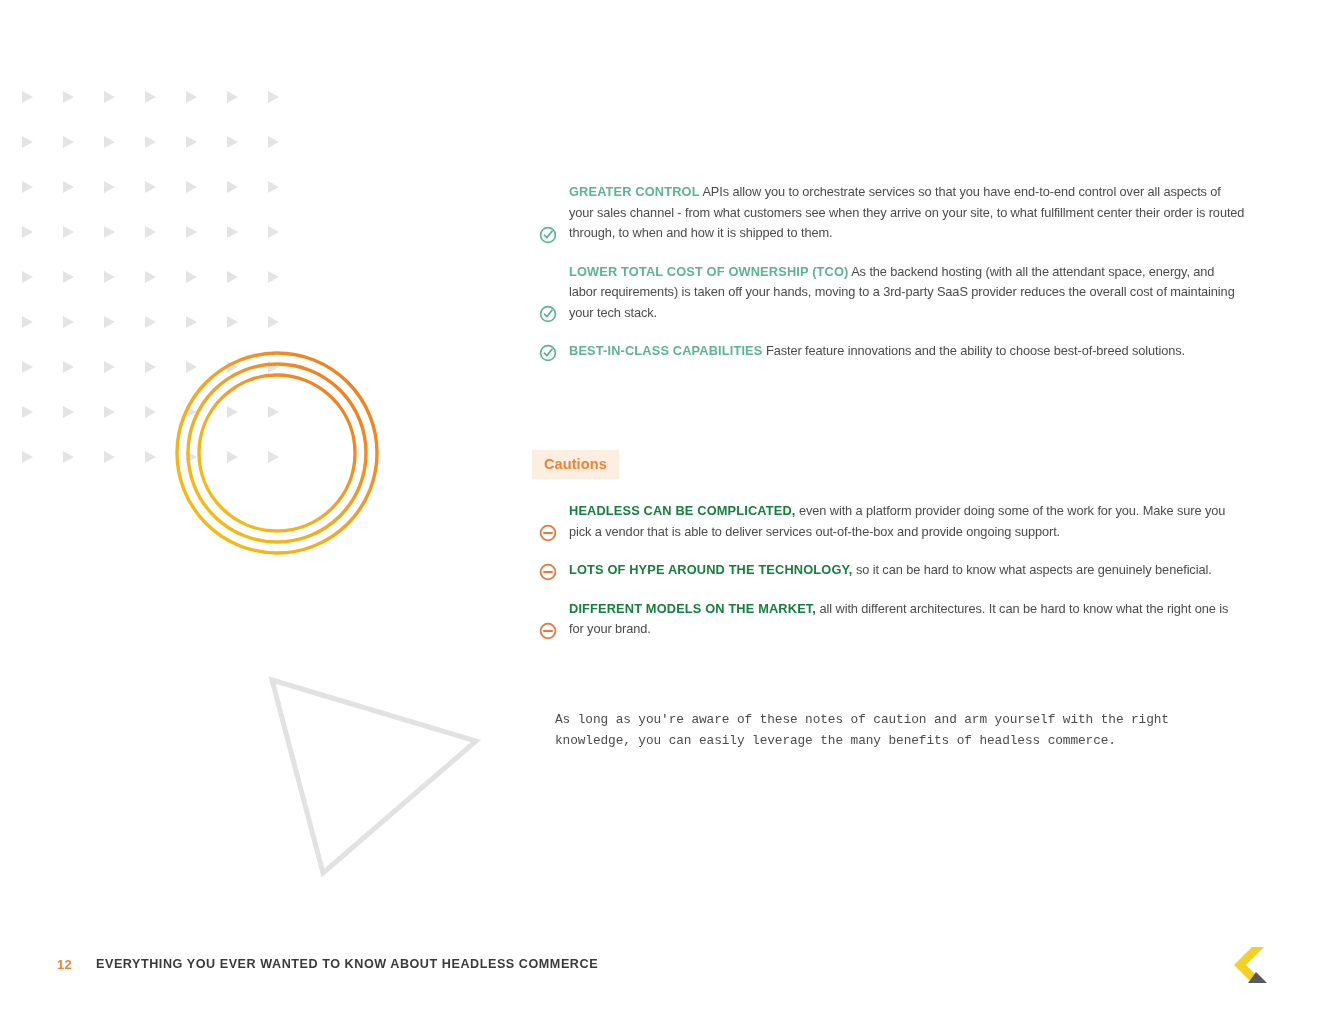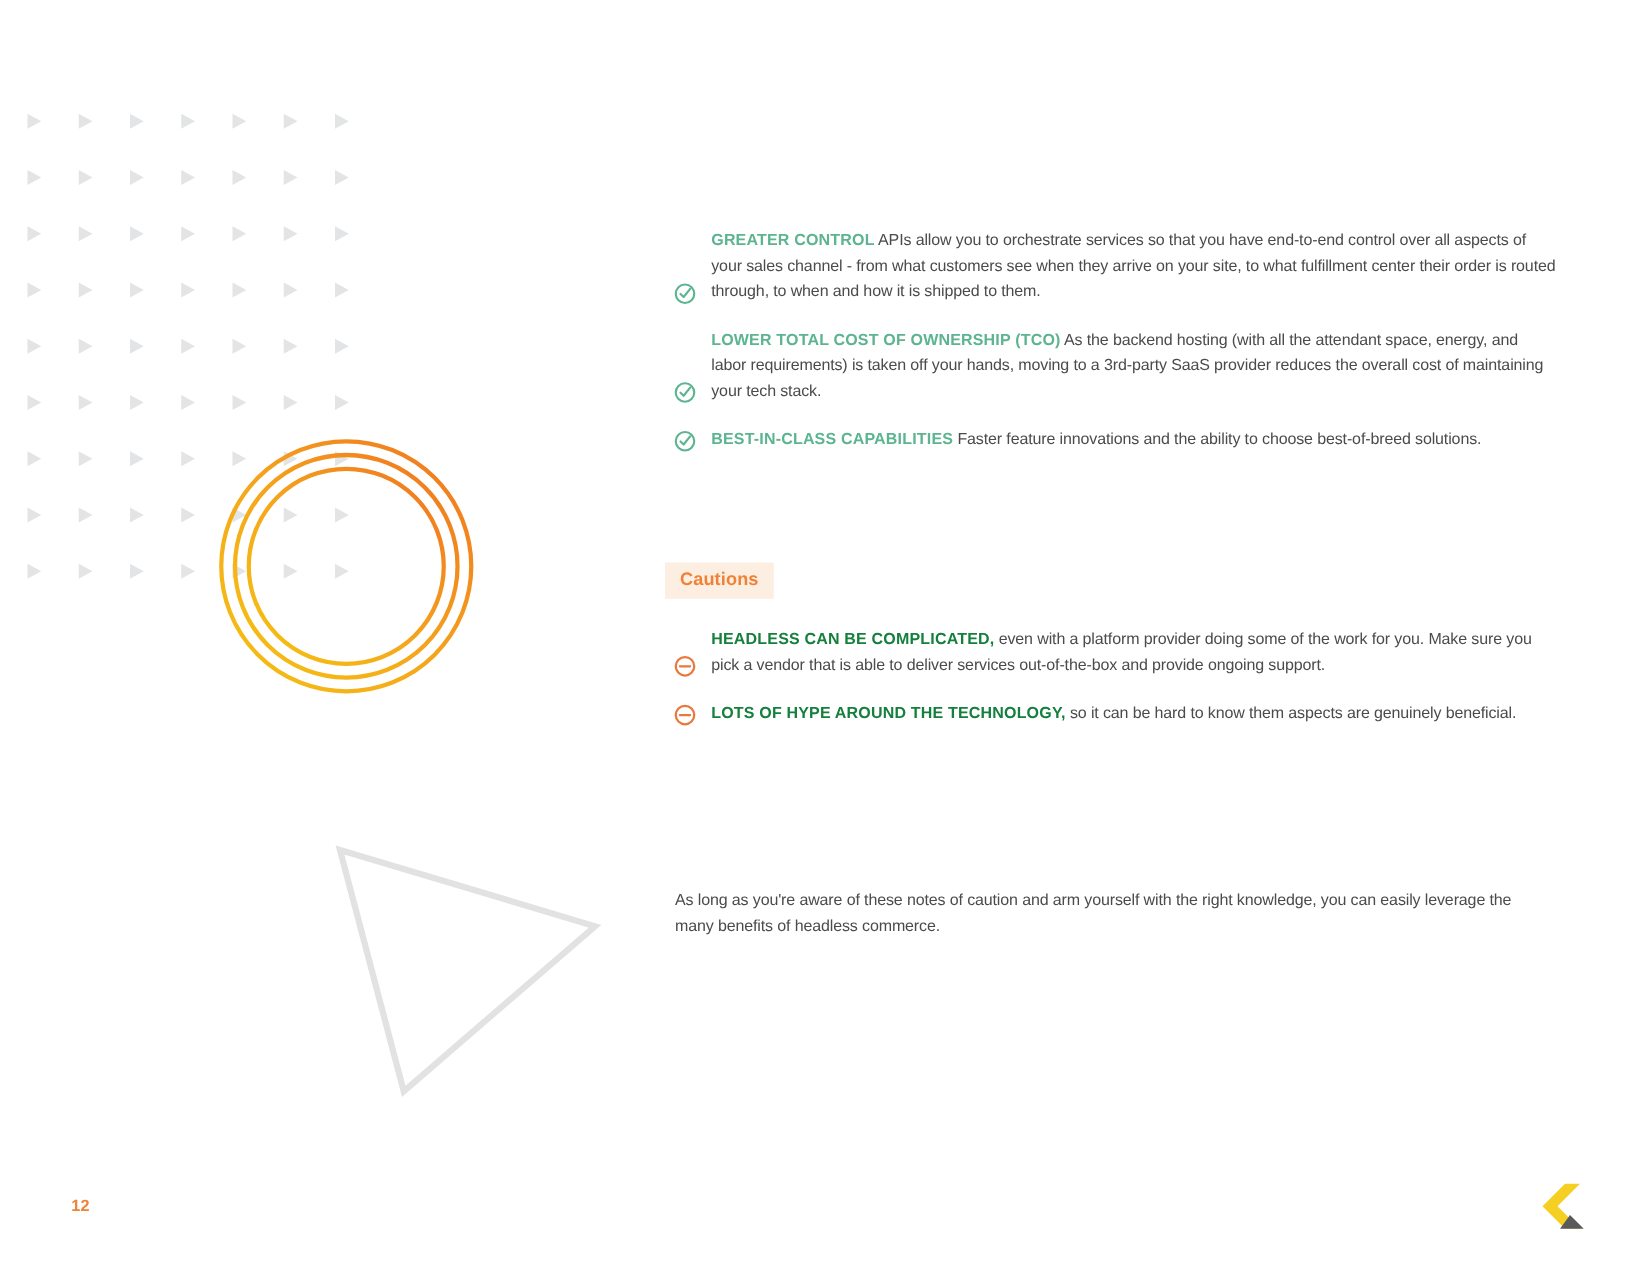--- a/index.html
+++ b/index.html
@@ -120,26 +120,27 @@
     letter-spacing: 0.1px;
     padding: 6px 12px 7px 12px;
     margin-left: -7px;
     margin-bottom: 22px;
   }
 
   
   .closing {
     position: absolute;
     top: 710px;
-    left: 1px;
+    left: 16px;
     width: 680px;
     font-size: 12.8px;
     line-height: 20.5px;
     color: #4b4b4d;
     letter-spacing: -0.1px;
+    font-family: Liberation Mono, monospace;
   }
 
   
   .footer {
     position: absolute;
     left: 0;
     top: 955px;
     width: 1320px;
     height: 30px;
   }
@@ -313,32 +314,42 @@
         <span class="txt"><span class="lead orange">HEADLESS CAN BE COMPLICATED,</span><span> even with a platform provider doing some of the work for you. Make sure you pick a vendor that is able to deliver services out-of-the-box and provide ongoing support.</span></span>
       </div>
 
       <div class="bullet">
         <span class="ico">
           <svg width="18" height="18" viewBox="0 0 18 18" aria-hidden="true">
             <circle cx="9" cy="9" r="7.4" fill="none" stroke="#e9783c" stroke-width="1.8"></circle>
             <line x1="4.9" y1="9" x2="13.1" y2="9" stroke="#e9783c" stroke-width="1.8" stroke-linecap="round"></line>
           </svg>
         </span>
-        <span class="txt"><span class="lead orange">LOTS OF HYPE AROUND THE TECHNOLOGY,</span><span> so it can be hard to know them aspects are genuinely beneficial.</span></span>
+        <span class="txt"><span class="lead orange">LOTS OF HYPE AROUND THE TECHNOLOGY,</span><span> so it can be hard to know what aspects are genuinely beneficial.</span></span>
       </div>
 
+      <div class="bullet">
+        <span class="ico">
+          <svg width="18" height="18" viewBox="0 0 18 18" aria-hidden="true">
+            <circle cx="9" cy="9" r="7.4" fill="none" stroke="#e9783c" stroke-width="1.8"></circle>
+            <line x1="4.9" y1="9" x2="13.1" y2="9" stroke="#e9783c" stroke-width="1.8" stroke-linecap="round"></line>
+          </svg>
+        </span>
+        <span class="txt"><span class="lead orange">DIFFERENT MODELS ON THE MARKET,</span><span> all with different architectures. It can be hard to know what the right one is for your brand.</span></span>
+      </div>
 
     </div>
   </div>
 
   <div class="closing">As long as you're aware of these notes of caution and arm yourself with the right knowledge, you can easily leverage the many benefits of headless commerce.</div>
 
 </div>
 
 <div class="footer">
   <div class="pageno">12</div>
+  <div class="ftitle">EVERYTHING YOU EVER WANTED TO KNOW ABOUT HEADLESS COMMERCE</div>
   <div class="logo">
     <svg width="40" height="44" viewBox="0 0 40 44" aria-hidden="true">
       <polygon points="4,22 22,4 34,4 16,22 34,40 22,40" fill="#f5cf22"></polygon>
       <polygon points="18,40 26,29 37,40" fill="#5a5a5c"></polygon>
     </svg>
   </div>
 </div>
 
 </body></html>

